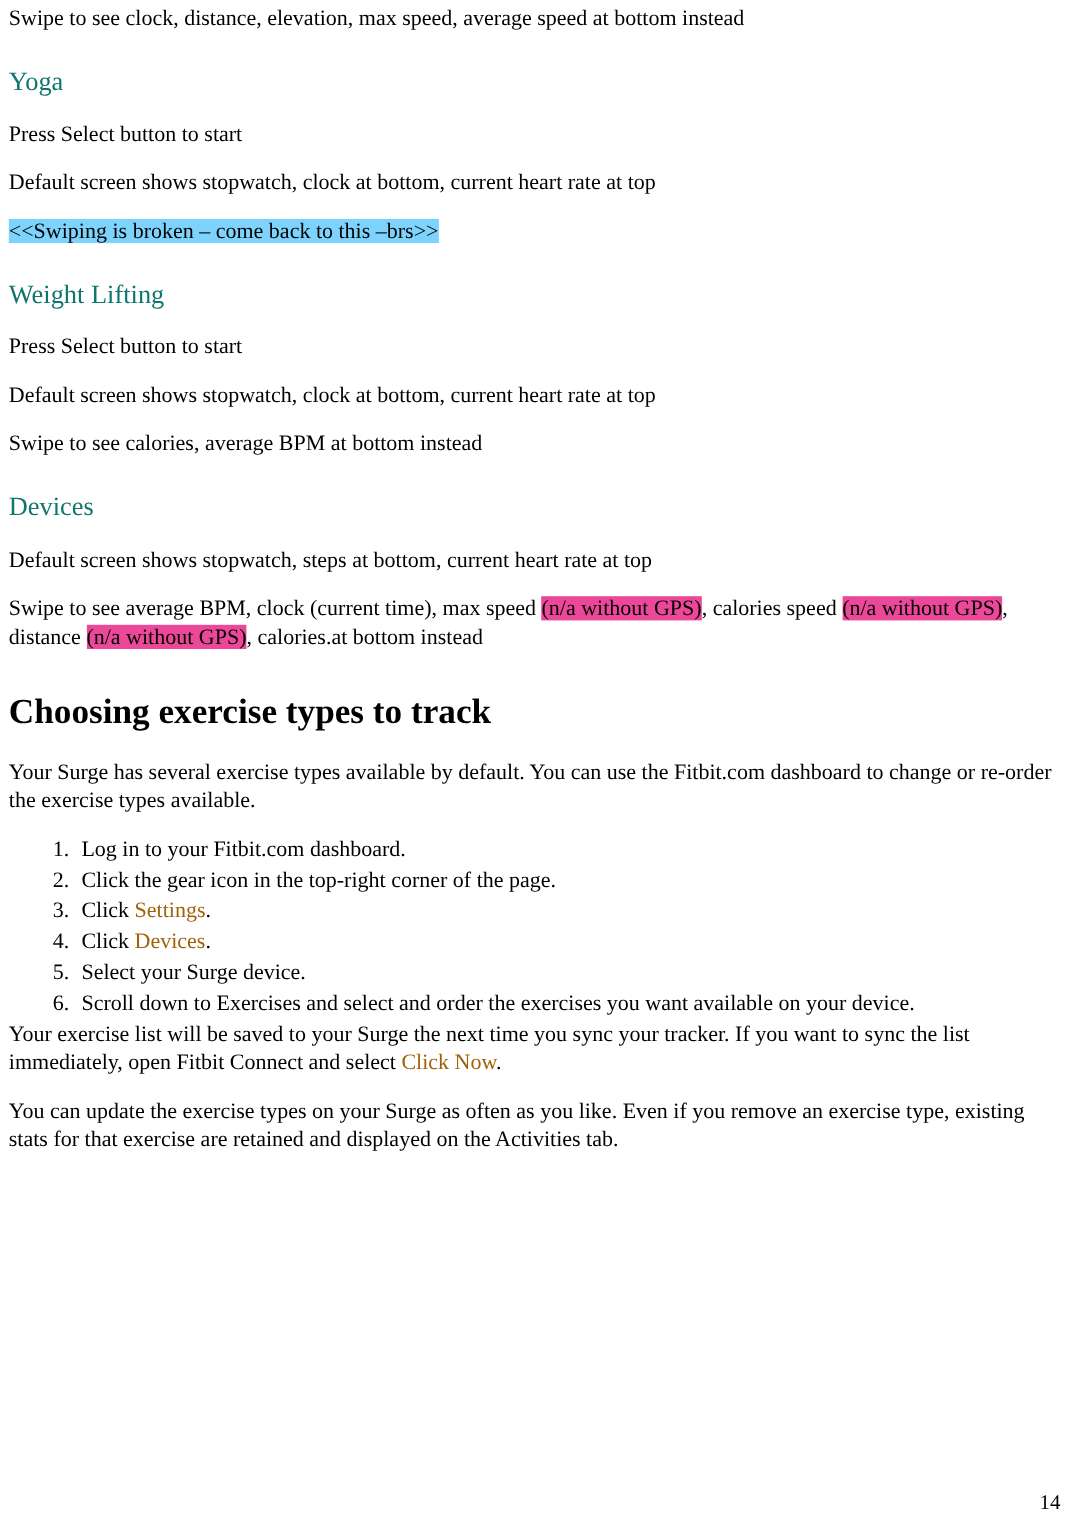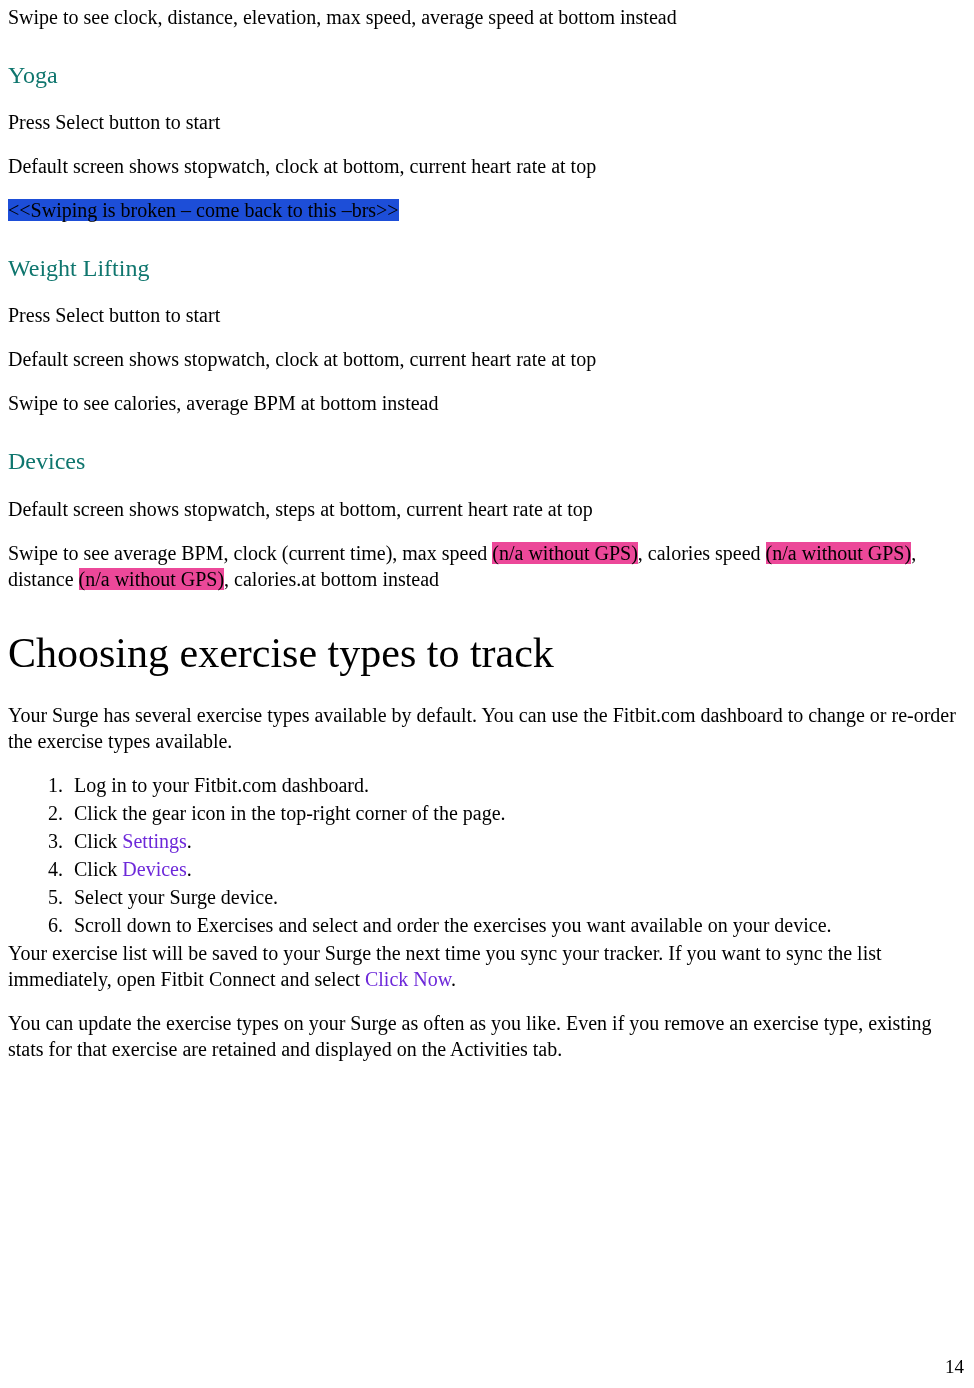--- a/index.html
+++ b/index.html
@@ -16,41 +16,41 @@
   p {
     margin: 0 0 18px 0;
   }
   .h3 {
     color: #0f766e;
     font-size: 24px;
     margin: 30px 0 18px 0;
     font-weight: normal;
   }
   .h2 {
-    font-size: 42px;
+    font-size: 32px;
     margin: 34px 0 22px 0;
-    font-weight: normal;
+    font-weight: bold;
   }
   .hl-green {
-    background: #1d4ed8;
+    background: #7dd3fc;
     text-align: right;
   }
   .hl-yellow {
     background: #ec4899;
     margin-top: 32px;
   }
   ol {
     margin: 0 0 0 0;
     padding-left: 60px;
   }
   ol li {
     margin-bottom: 2px;
     padding-left: 6px;
   }
-  .ui-text { color: #6d28d9; text-align: center; }
+  .ui-text { color: #a16207; text-align: center; }
   .page-num {
     position: fixed;
     right: 10px;
     bottom: 8px;
     font-size: 19px;
   }
 </style>
 </head>
 <body>
 

